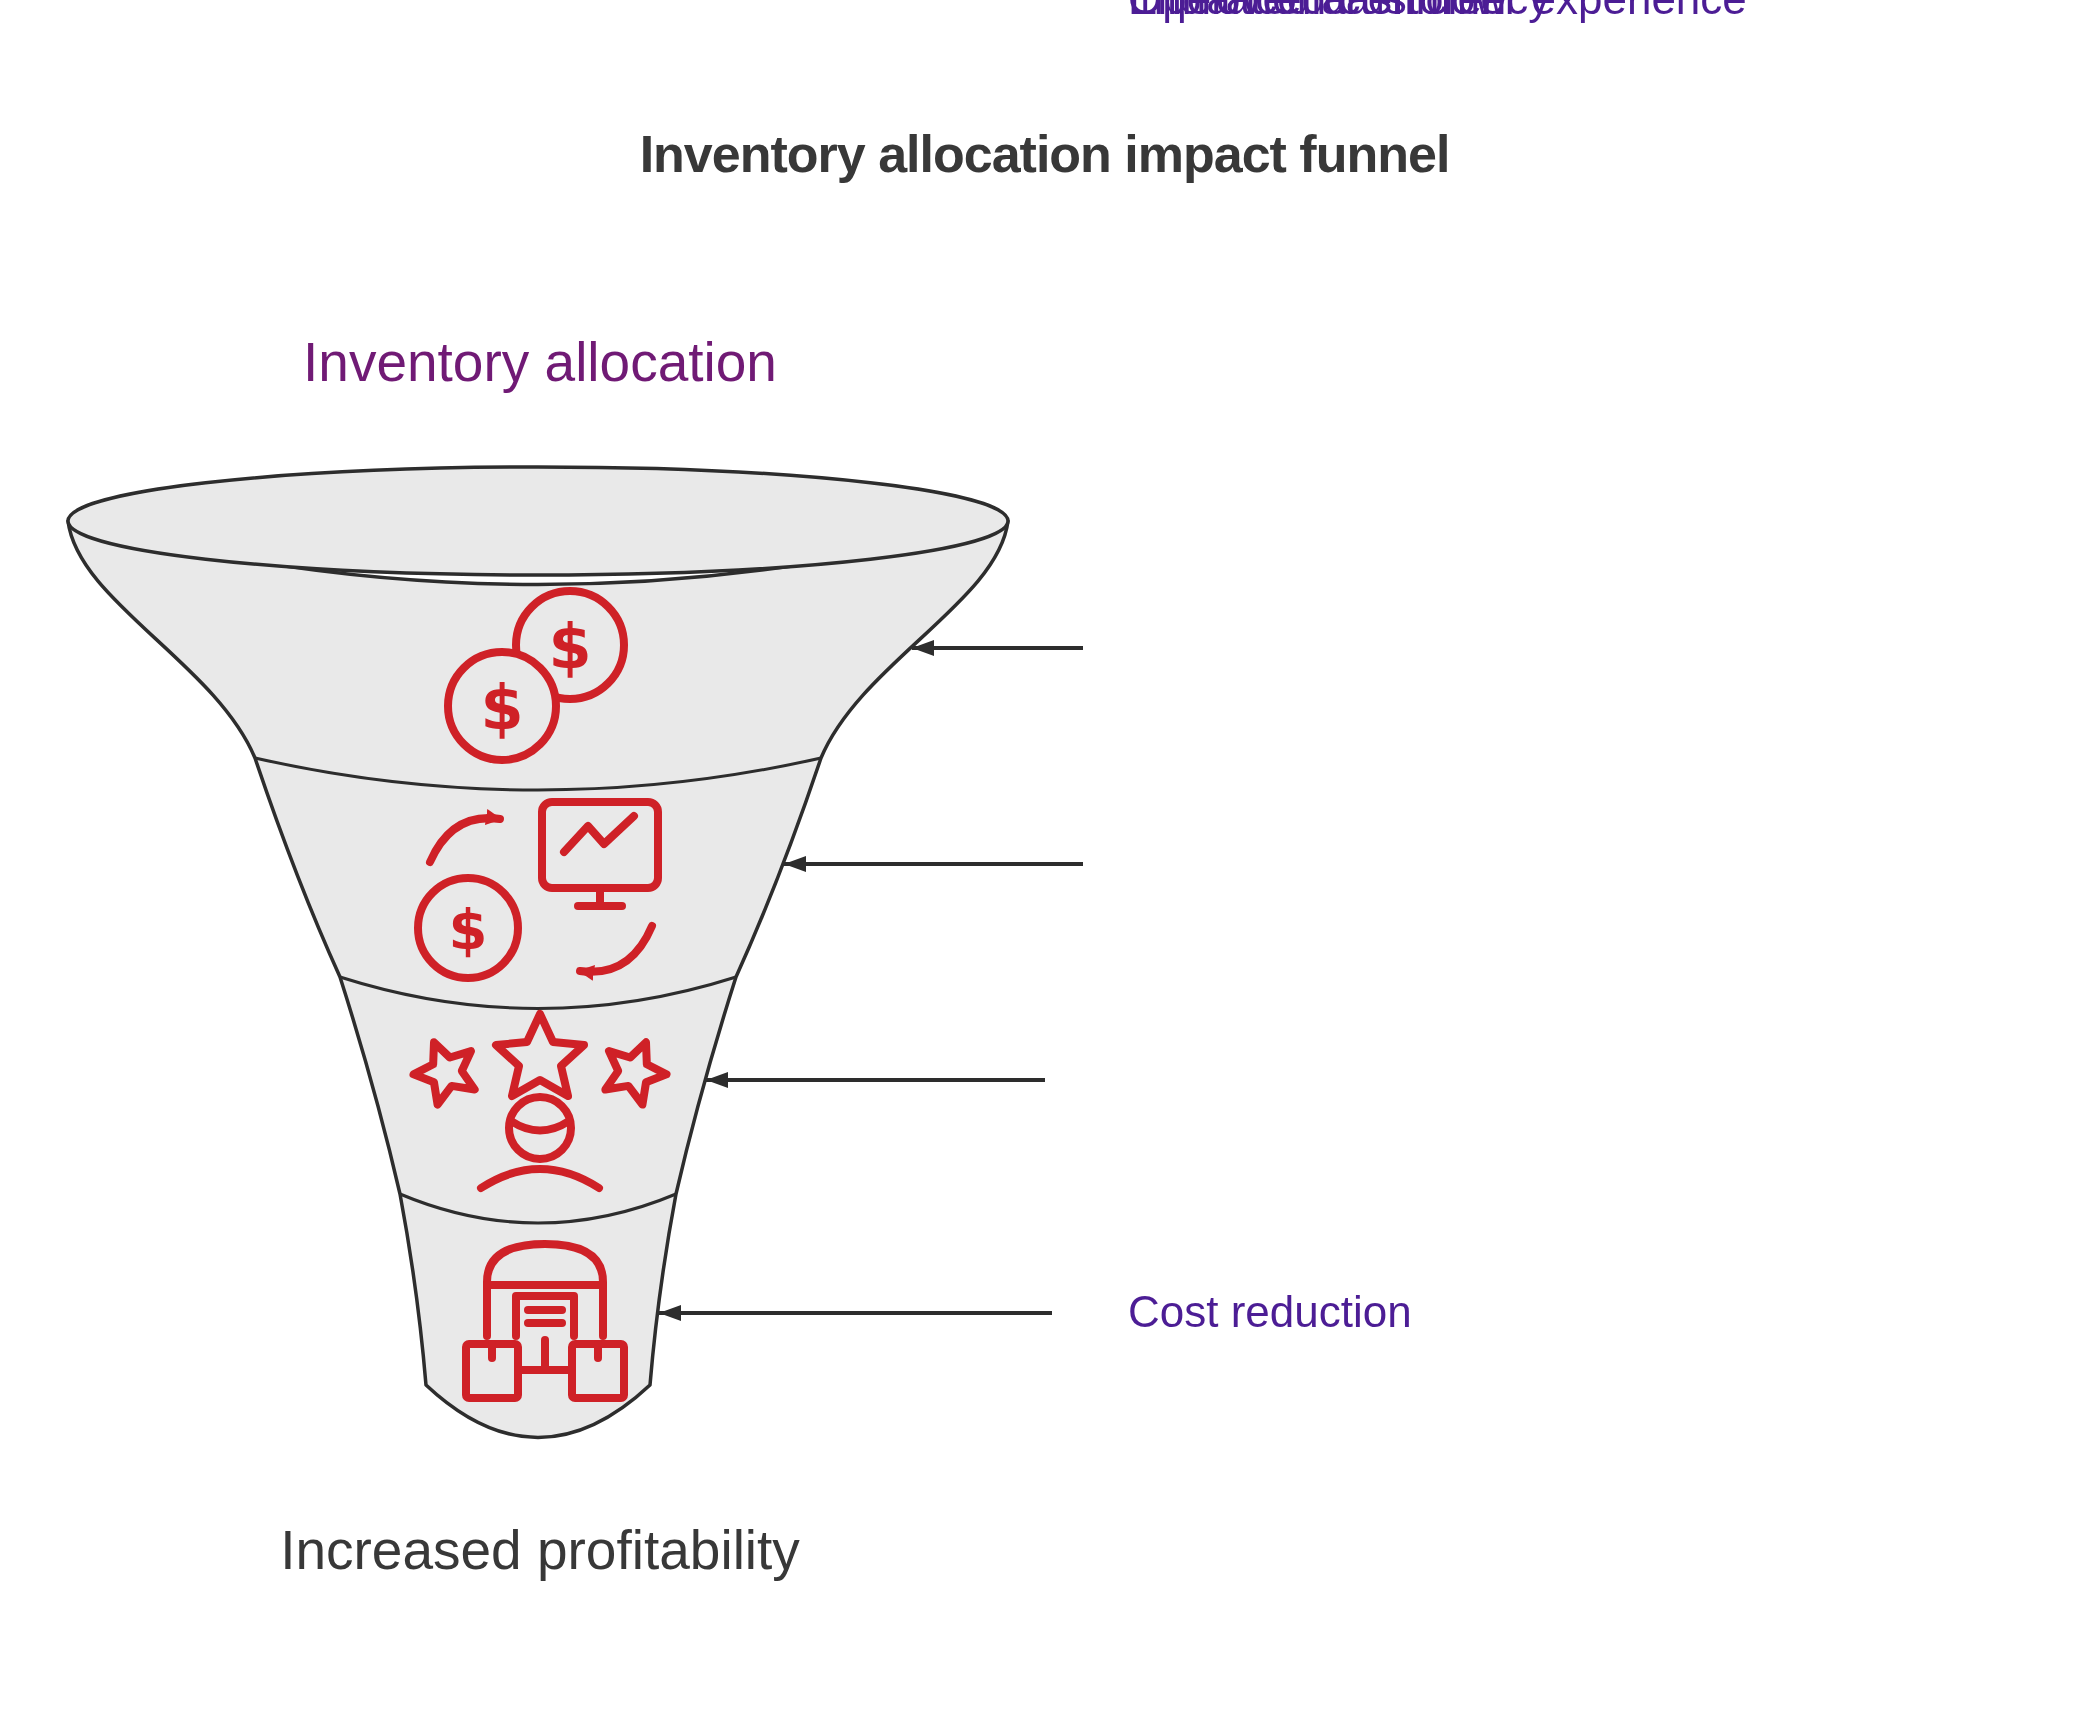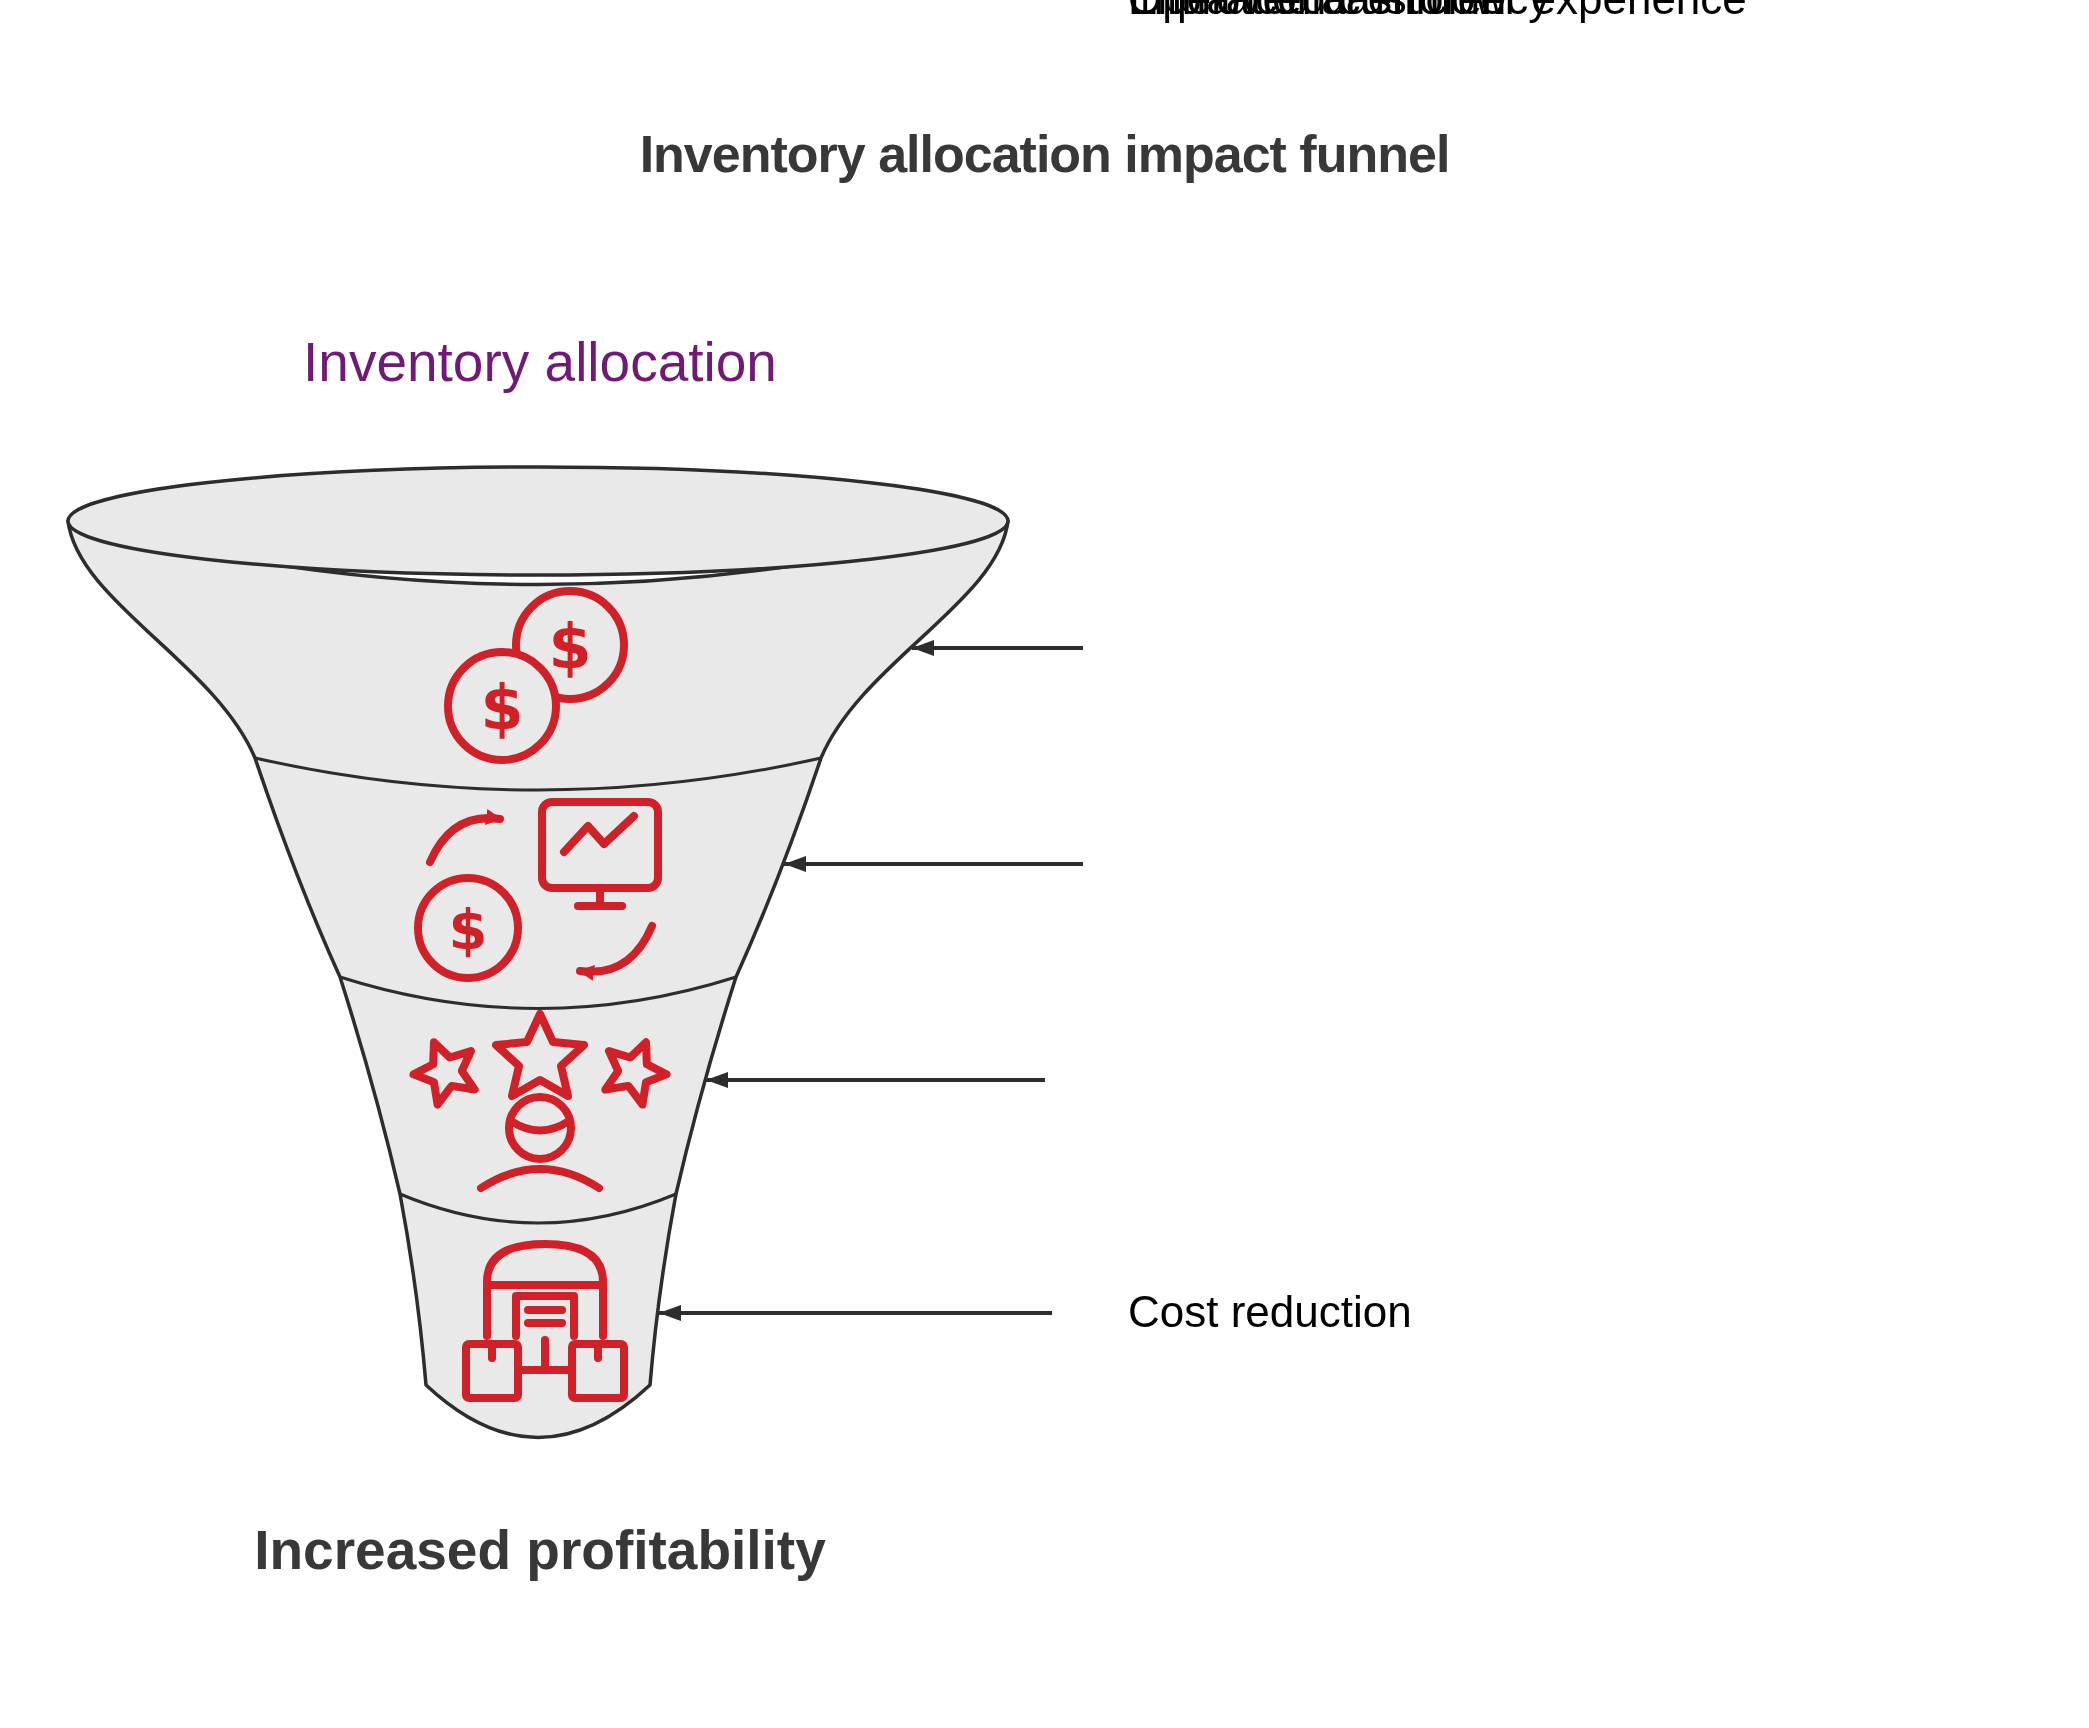--- a/index.html
+++ b/index.html
@@ -26,25 +26,25 @@
   .page-title{
     position:absolute;left:0;right:0;top:124px;text-align:center;
     font-size:52px;font-weight:600;letter-spacing:-1px;color:#383838;
   }
   .funnel-top-label{
     position:absolute;left:140px;width:800px;top:330px;text-align:center;
     font-size:55px;font-weight:400;color:#701a75;
   }
   .funnel-bottom-label{
     position:absolute;left:140px;width:800px;top:1518px;text-align:center;
-    font-size:55px;font-weight:700;color:#383838;
+    font-size:55px;font-weight:400;color:#383838;
   }
   .stage-label{
     position:absolute;left:1128px;transform:translateY(-52%);
-    font-size:44px;font-weight:400;color:#000000;white-space:nowrap;
+    font-size:44px;font-weight:400;color:#4c1d95;white-space:nowrap;
   }
   .stage-label:nth-of-type(1){top:648px;}
   .stage-label:nth-of-type(2){top:864px;}
   .stage-label:nth-of-type(3){top:1080px;}
   .stage-label:nth-of-type(4){top:1313px;}
 </style>
 </head>
 <body>
 
 <div class="canvas">

